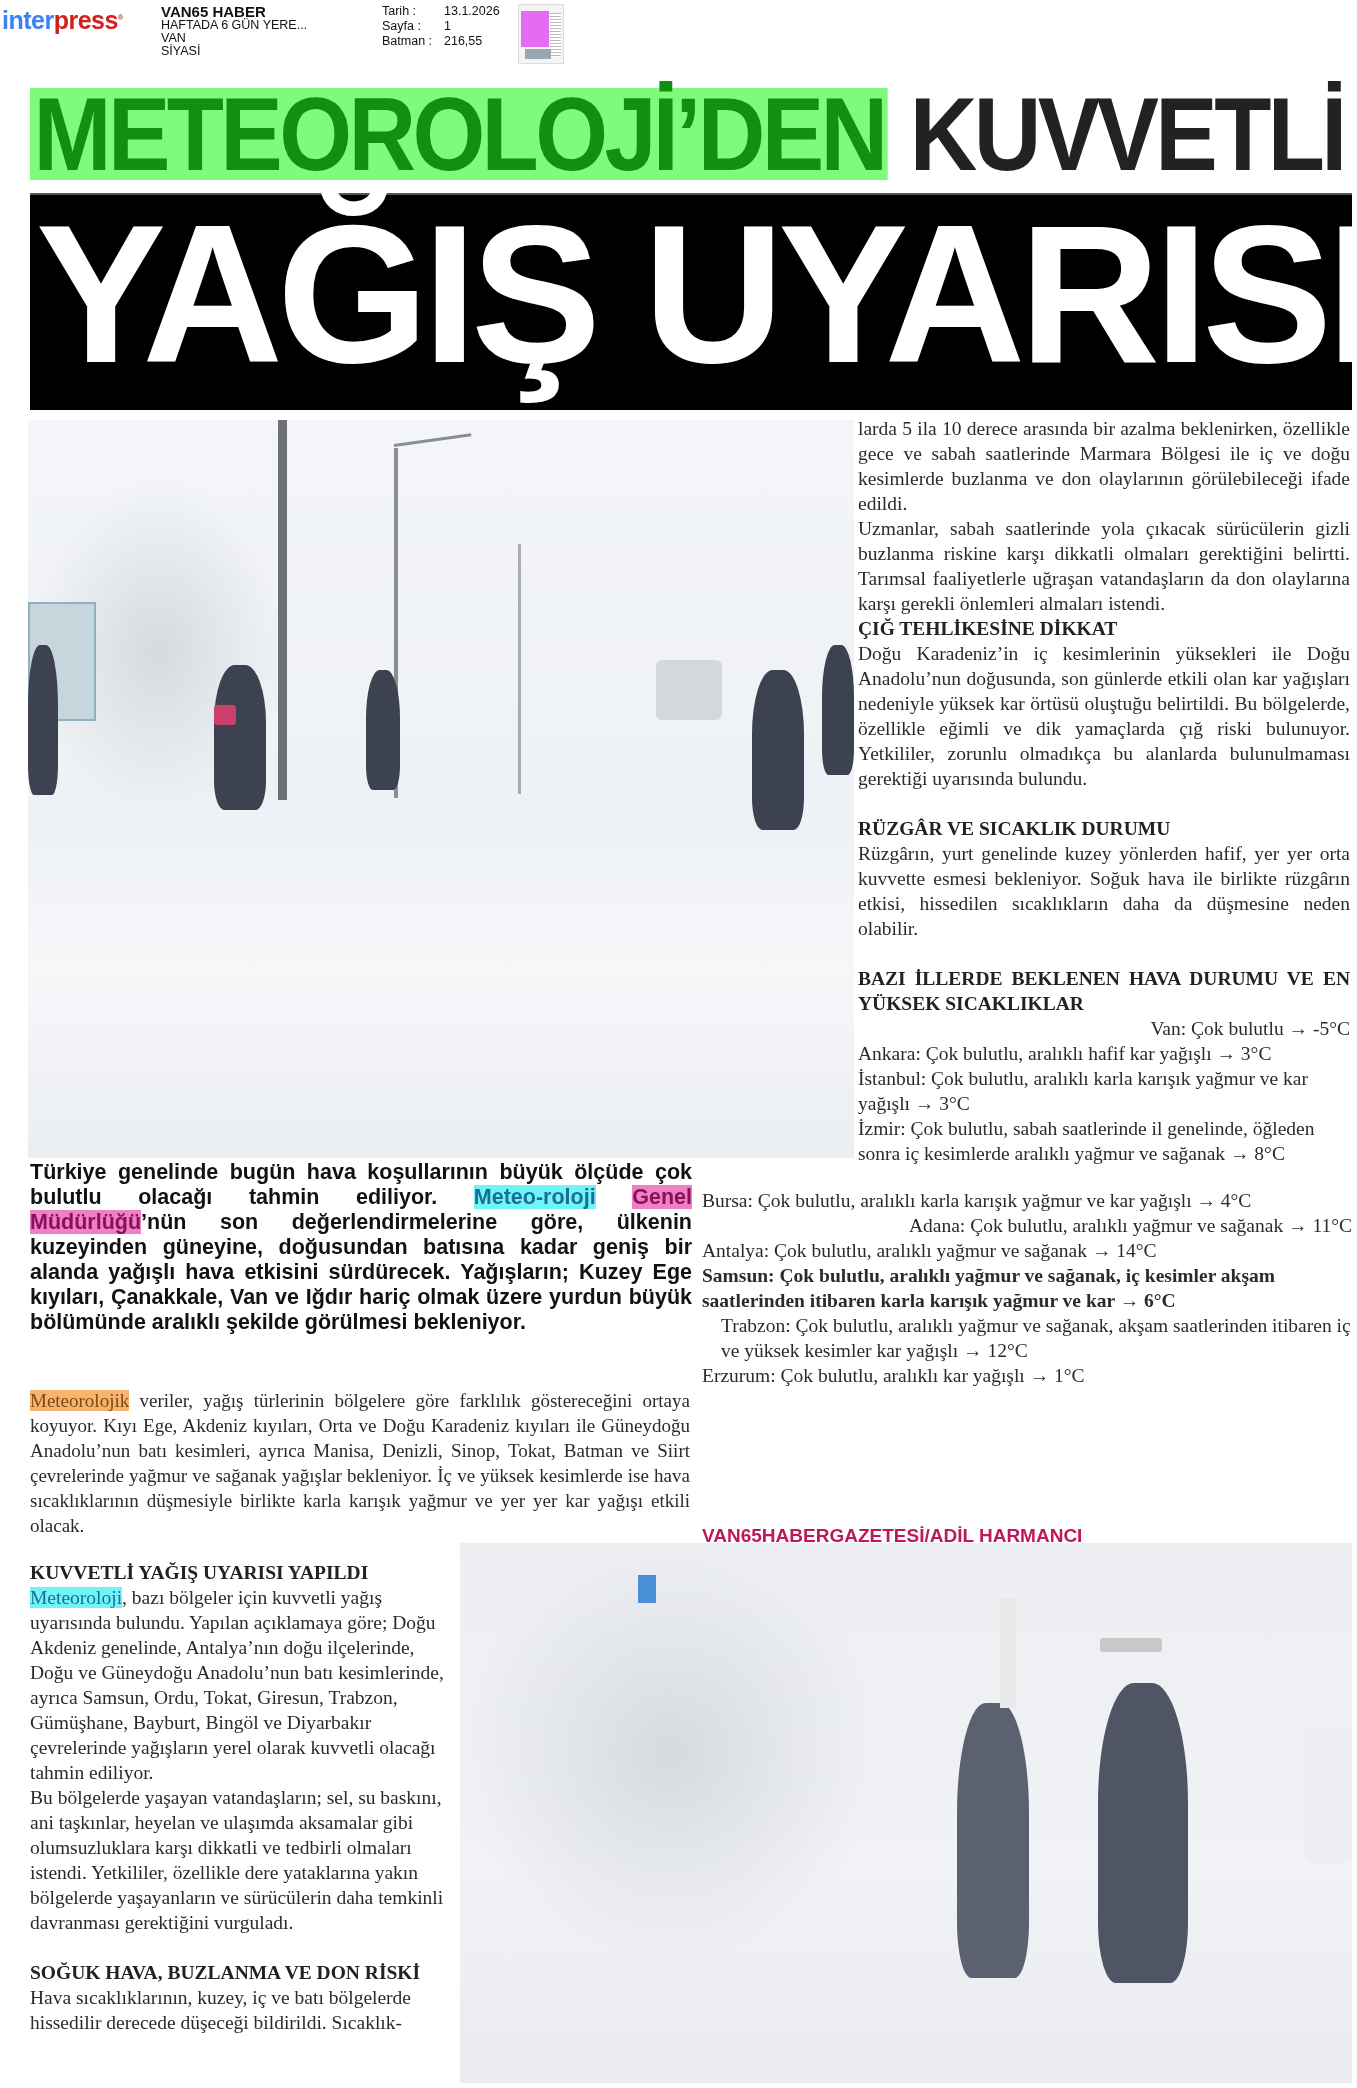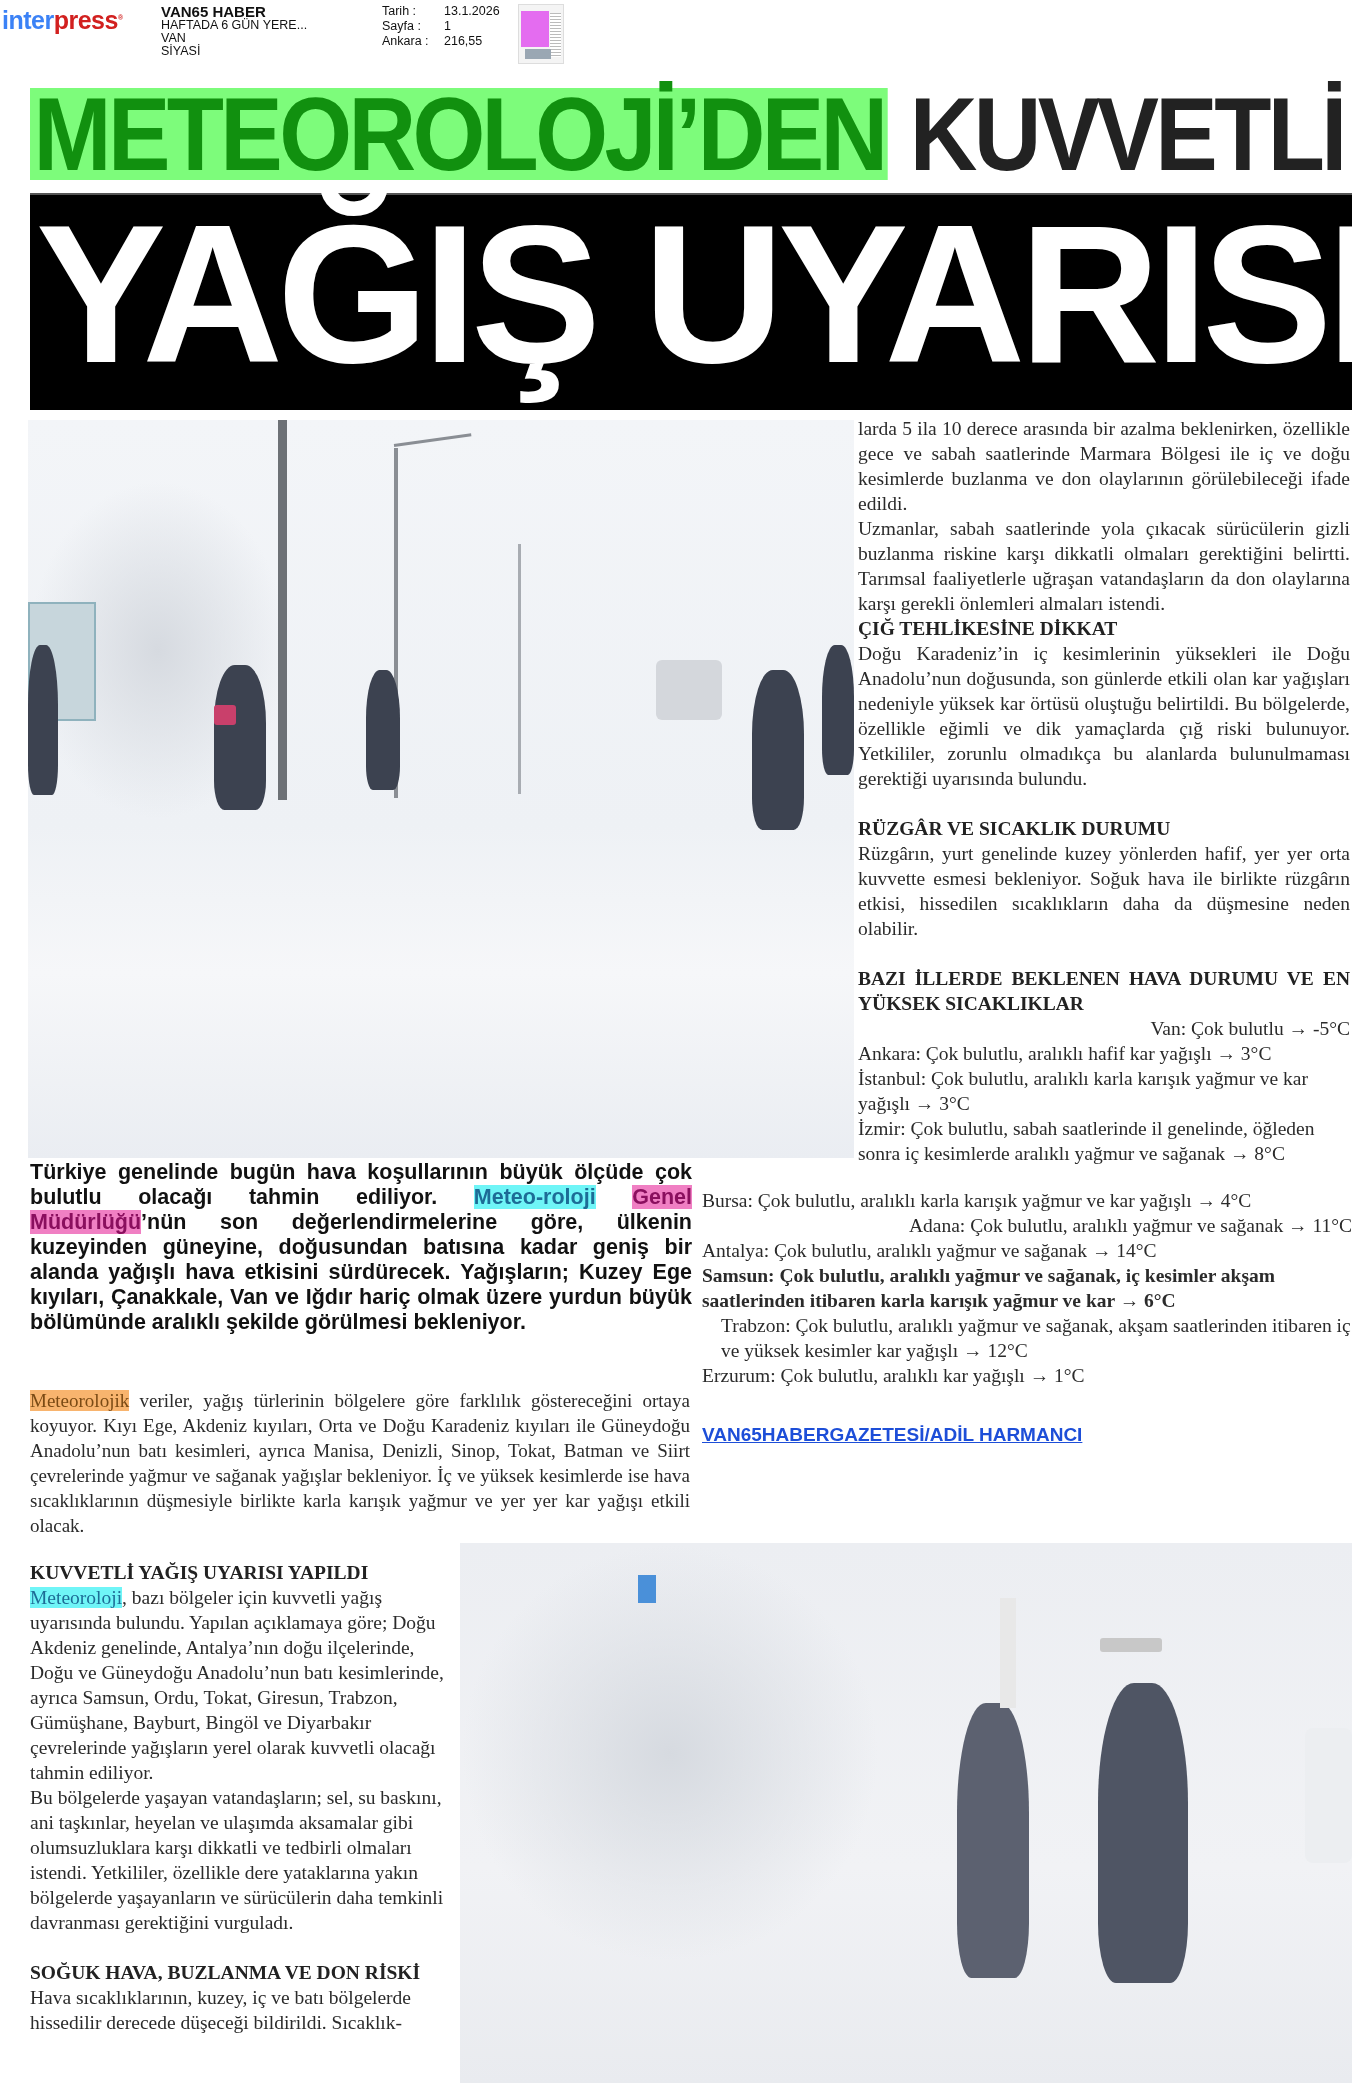--- a/index.html
+++ b/index.html
@@ -43,21 +43,21 @@
   .col h3 { margin:0; font-size:19.5px; line-height:25px; font-weight:bold; color:#222; }
   .rc1 { left:858px; top:416px; width:492px; text-align:justify; }
   .rc2 { left:702px; top:1188px; width:650px; text-align:justify; }
   .gap { height:25px; }
   .lead { left:30px; top:1160px; width:662px; font-family:"Liberation Sans", sans-serif; font-weight:bold; font-size:21.5px; line-height:25px; color:#111; text-align:justify; }
   .body1 { left:30px; top:1388px; width:660px; font-size:19px; line-height:25px; text-align:justify; color:#2b2b2b; }
   .lc { left:30px; top:1560px; width:420px; text-align:left; }
   .hl-cyan { background:#6ff5f7; color:#1d6c96; }
   .hl-pink { background:#f07fc3; color:#8a0f5e; }
   .hl-orange { background:#f8b46e; color:#7a4a14; }
-  .byline { left:702px; top:1424px; font-family:"Liberation Sans", sans-serif; font-weight:bold; font-size:19px; text-decoration:underline; color:#1d4ed8; }
+  .byline { left:702px; top:1525px; font-family:"Liberation Sans", sans-serif; font-weight:bold; font-size:19px; text-decoration:underline; color:#be185d; }
 </style>
 </head>
 <body>
 
 <div class="abs logo"><span class="inter">inter</span><span class="press">press</span><sup>®</sup></div>
 
 <div class="abs meta1">
   <div class="pub">VAN65 HABER</div>
   <div>HAFTADA 6 GÜN YERE...</div>
   <div>VAN</div>
@@ -67,21 +67,21 @@
 <div class="abs meta2">
   <div class="row">
       <span class="k">Tarih :</span>
       <span>13.1.2026</span>
     </div>
   <div class="row">
       <span class="k">Sayfa :</span>
       <span>1</span>
     </div>
   <div class="row">
-      <span class="k">Ankara :</span>
+      <span class="k">Batman :</span>
       <span>216,55</span>
     </div>
 </div>
 
 <div class="abs thumb">
   <div class="pink"></div>
   <div class="strip"></div>
   <div class="pic"></div>
 </div>
 

